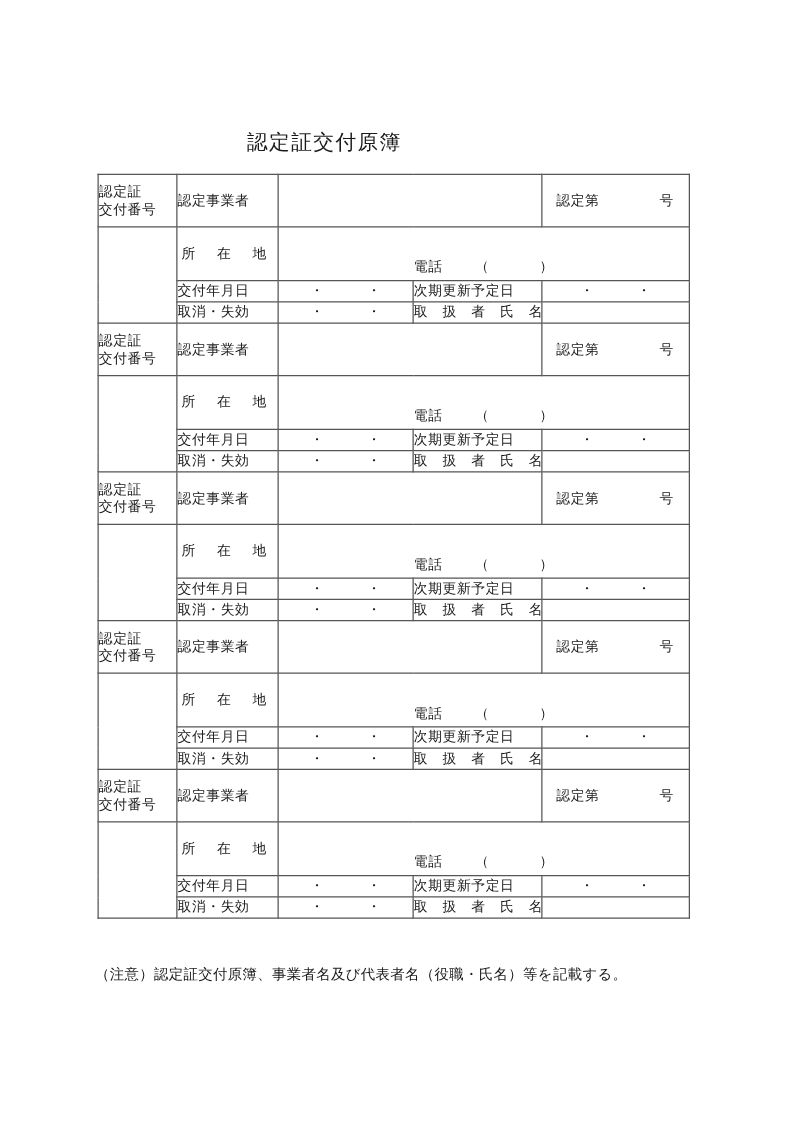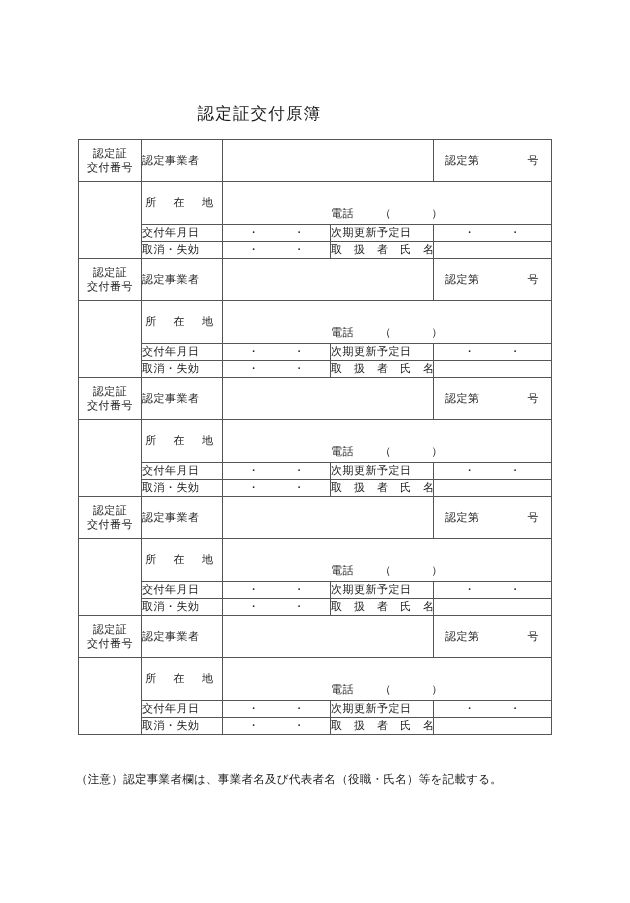--- a/index.html
+++ b/index.html
@@ -72,21 +72,20 @@
   .r-addr  { height: 42px; }
   .r-date  { height: 17px; }
 
   
   .lbl {
     text-align: left;
     letter-spacing: 0.5px;
     white-space: nowrap;
   }
   .lbl-2line {
-    text-align: center;
     letter-spacing: 0.5px;
     line-height: 1.45;
     font-size: 11px;
   }
   .lbl-2line span { display: block; }
 
   .lbl-wide {
     text-align: left;
     letter-spacing: 3.2px;
     text-indent: 3.2px;
@@ -486,15 +485,15 @@
     <td class="lbl">
       <span>取　扱　者　氏　名</span>
     </td>
     <td class="blank">
       <span></span>
     </td>
   </tr>
 </tbody>
   </table>
 
-  <div class="note">（注意）認定事業者欄は、事業者名及び代表者名（役職・氏名）等を記載する。</div>
+  <div class="note">（注意）認定証交付原簿、事業者名及び代表者名（役職・氏名）等を記載する。</div>
 
 </div>
 
 </body></html>

